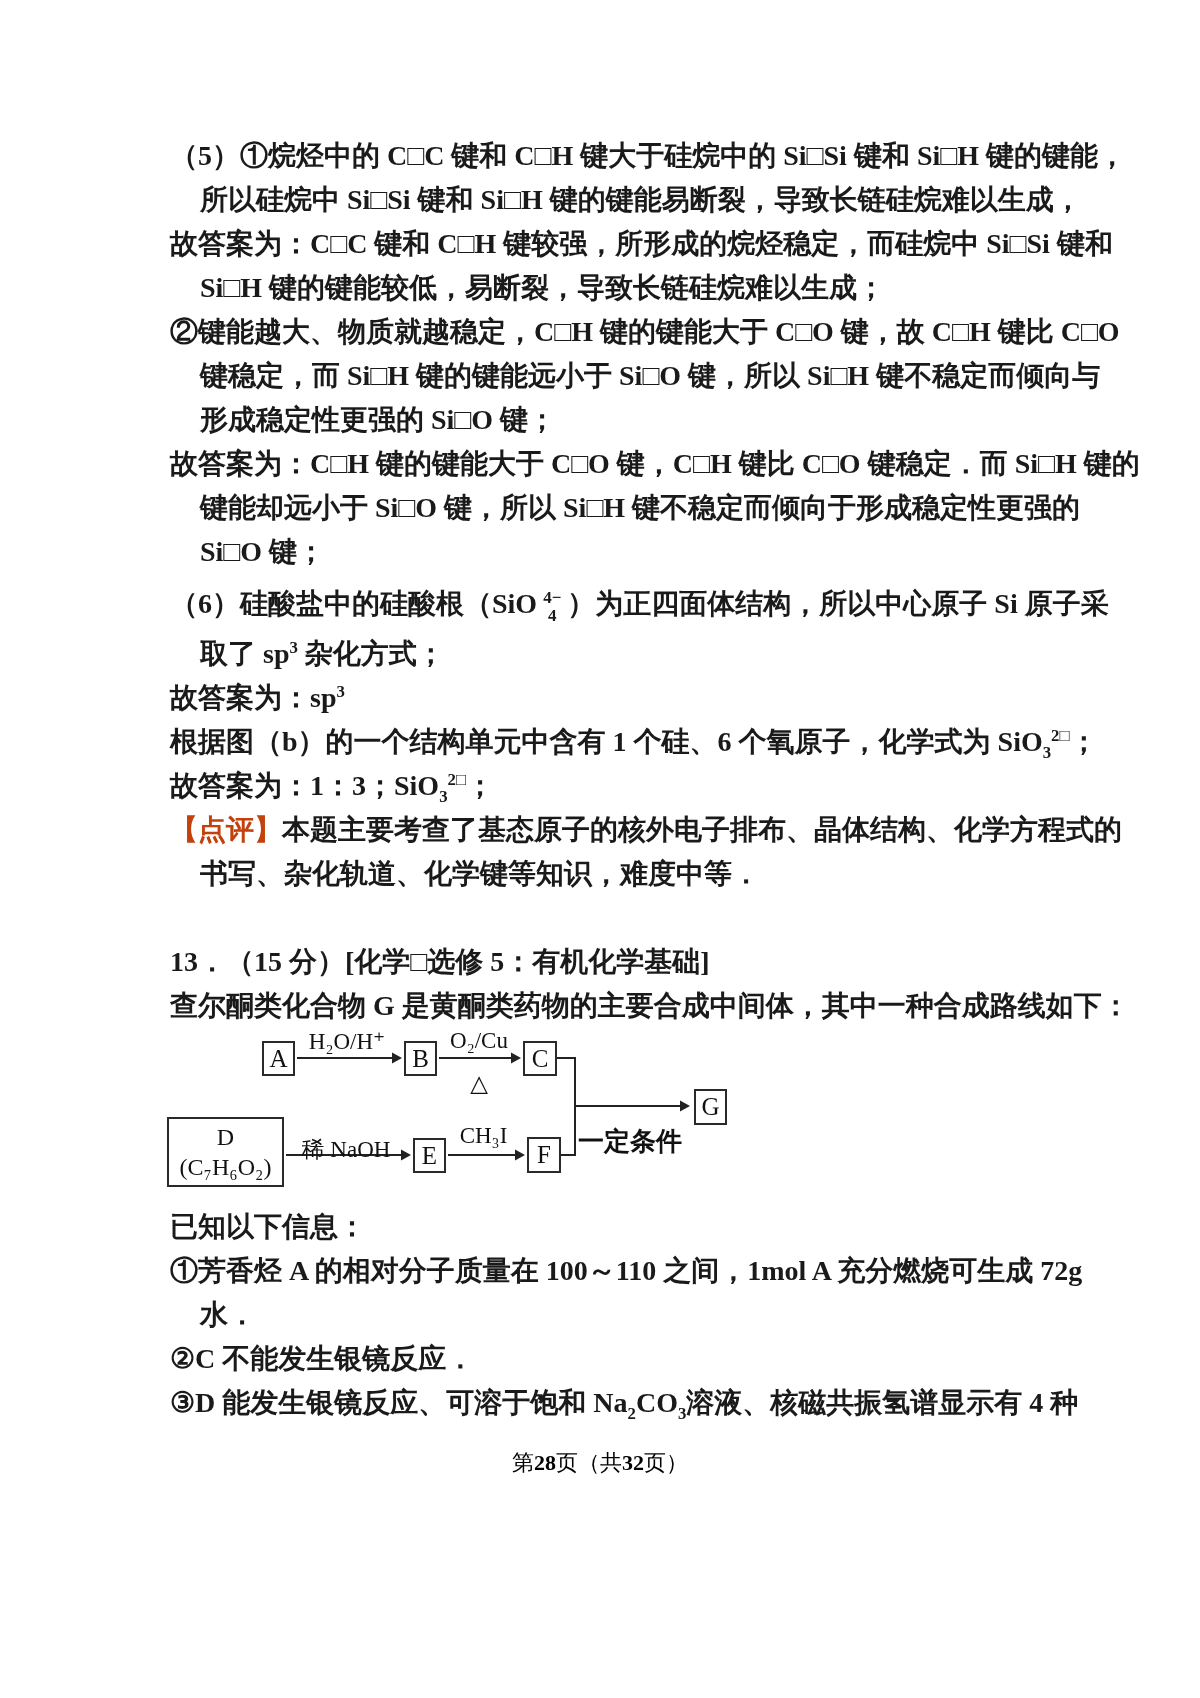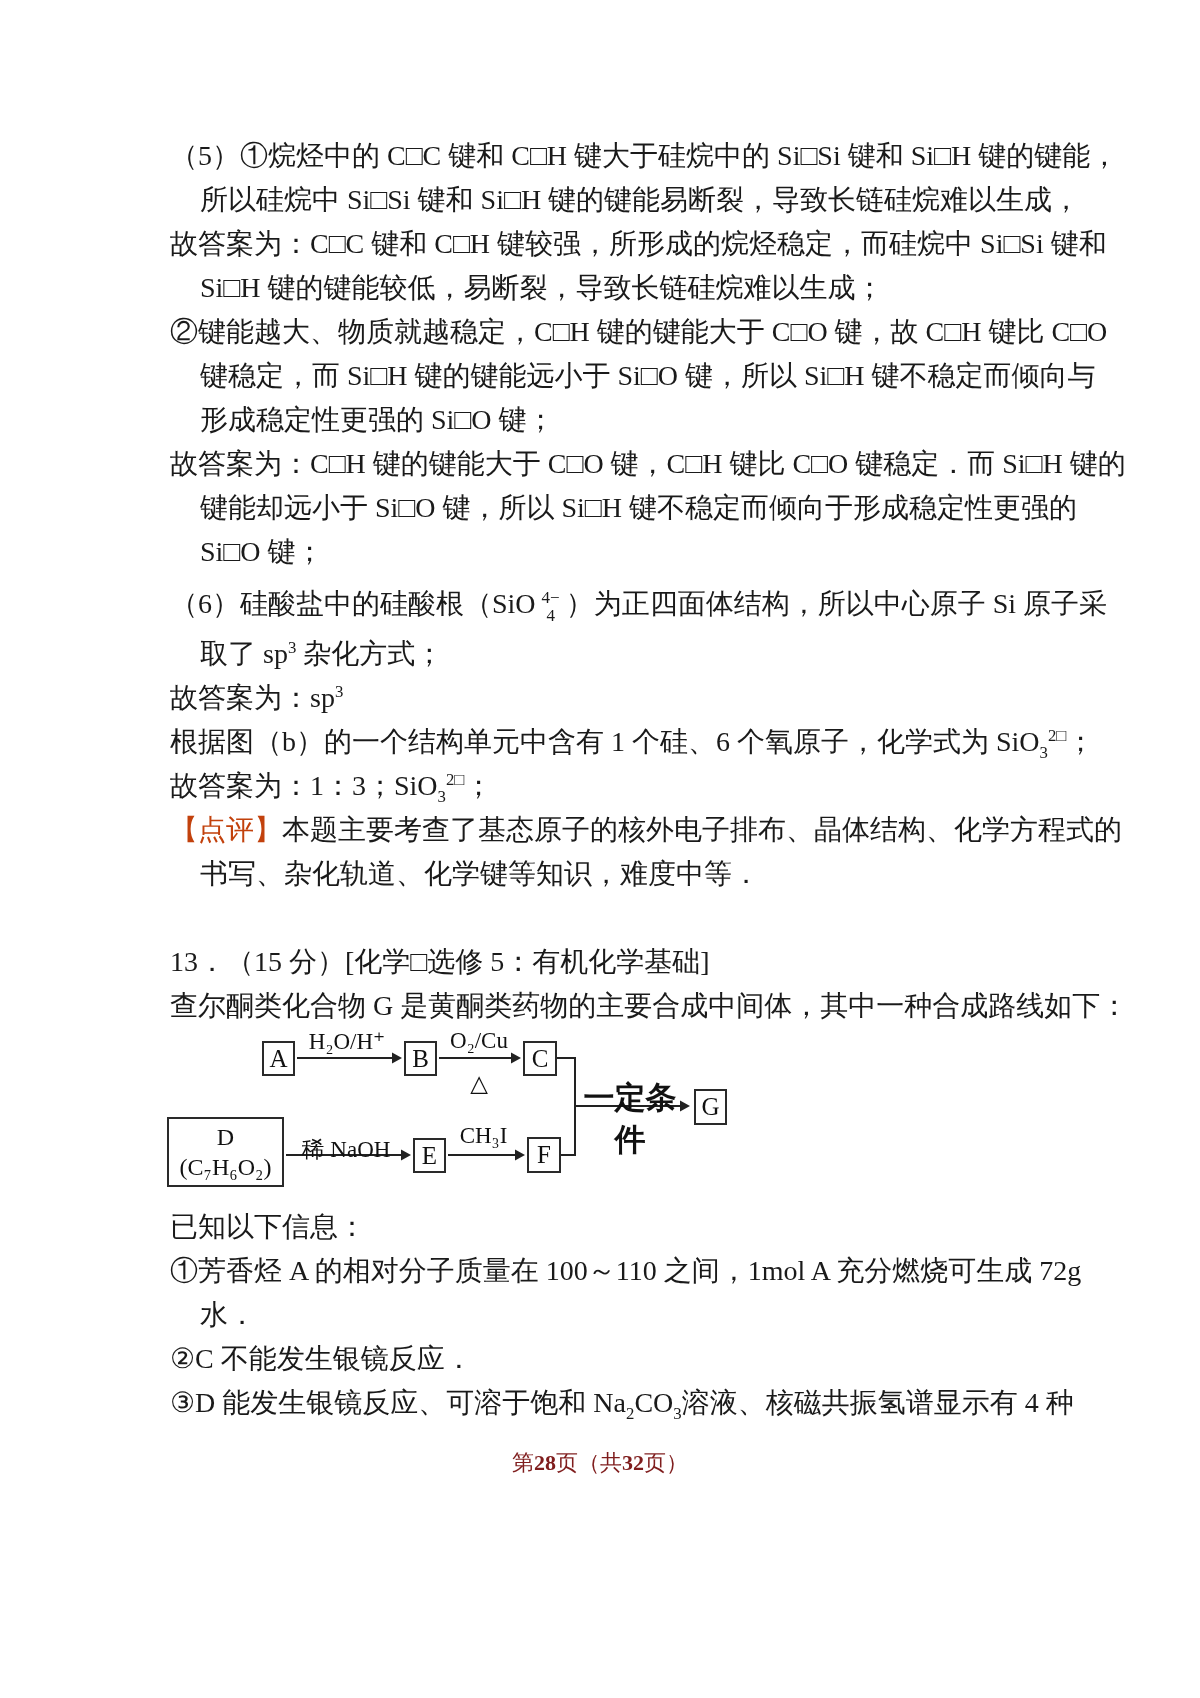--- a/index.html
+++ b/index.html
@@ -6,39 +6,39 @@
   * { margin:0; padding:0; box-sizing:border-box; }
   html,body { background:#ffffff; }
   .page {
     position:relative; width:1200px; height:1698px; background:#ffffff;
     font-family:"Liberation Serif","DejaVu Serif",serif; color:#1a1a1a;
     overflow:hidden; margin:0 auto;
   }
   .textblock { position:absolute; left:170px; width:900px; font-size:28px; }
   #text-block-1 { top:134px; }
   #text-block-2 { top:1205px; }
-  .line { line-height:44px; white-space:nowrap; }
+  .line { line-height:44px; white-space:nowrap;font-weight:bold; }
   .line.indent { padding-left:30px; }
   sup,sub { font-size:0.6em; line-height:0; }
   .blue { color:#c2410c; }
   .stack {
     display:inline-flex; flex-direction:column; align-items:center;
     font-size:17px; line-height:1.05; vertical-align:middle; margin:0 6px;
   }
   .diagram { position:absolute; left:160px; top:1025px; width:640px; height:175px; }
   .wires { position:absolute; left:0; top:0; width:640px; height:175px; }
   .dbox {
     position:absolute; border:2px solid #2a2a2a; background:#fff;
     display:flex; align-items:center; justify-content:center;
     font-size:25px; color:#111;
   }
   .dbox.multi { flex-direction:column; line-height:1.25; font-size:24px; }
   .dlabel { position:absolute; text-align:center; font-size:23px; color:#111; }
-  .dlabel.bold { font-weight:bold; font-size:31px; }
-  .footer { position:absolute; top:1448px; left:0; width:100%; text-align:center; font-size:22px; color:#7f1d1d; }
+  .dlabel.bold { font-weight:bold; font-size:26px;margin-top:47px; }
+  .footer { position:absolute; top:1448px; left:0; width:100%; text-align:center; font-size:22px; color:#000000; }
 </style>
 </head>
 <body>
 
 <div class="page">
 
   <div class="textblock" id="text-block-1">
       <div class="line"><span>（5）①烷烃中的 C□C 键和 C□H 键大于硅烷中的 Si□Si 键和 Si□H 键的键能，</span></div>
       <div class="line indent"><span>所以硅烷中 Si□Si 键和 Si□H 键的键能易断裂，导致长链硅烷难以生成，</span></div>
       <div class="line"><span>故答案为：C□C 键和 C□H 键较强，所形成的烷烃稳定，而硅烷中 Si□Si 键和</span></div>

